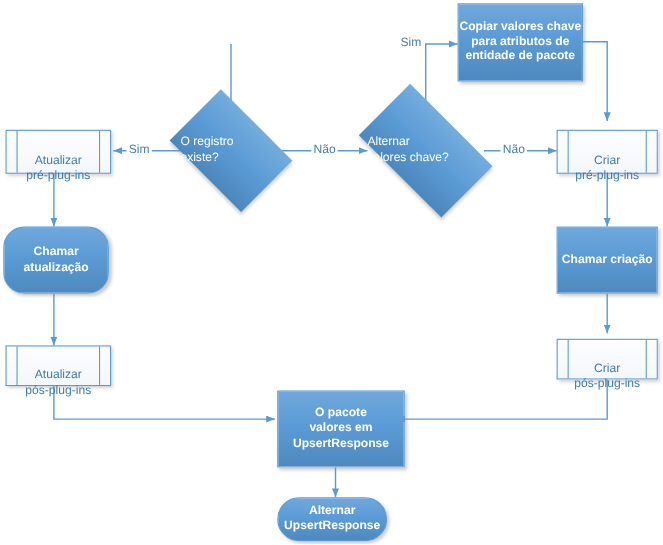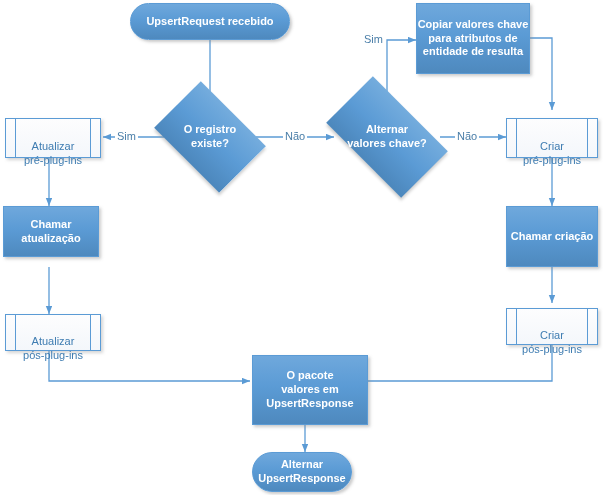--- a/index.html
+++ b/index.html
@@ -77,22 +77,22 @@
     width: 100%; height: 100%;
     background: linear-gradient(to bottom, #74ACDD 0%, #5B9BD5 50%, #4C87BC 100%);
     transform: rotate(45deg);
     box-shadow: 2px 2px 3px rgba(150,150,150,0.45);
   }
   .decision .dlbl {
     position: relative;
     z-index: 3;
     color: #ffffff;
     font-size: 11px;
-    font-weight: bold;
-    text-align: center;
+    font-weight: normal;
+    text-align: left;
     line-height: 1.25;
     width: 130%;
   }
   .edge-label {
     position: absolute;
     font-size: 11px;
     color: #4A7EA8;
     background: #ffffff;
     padding: 0 2px;
     white-space: nowrap;
@@ -132,31 +132,26 @@
       <path d="M552,158 L552,206"></path>
 
       <path d="M552,267 L552,303"></path>
 
       <path d="M552,345 L552,381 L360,381"></path>
 
       <path d="M305,425 L305,452"></path>
     </g>
   </svg>
 
-  <div class="node filled terminator" style="left:130px; top:3px; width:160px; height:37px;">
-    <span>
-      <span>UpsertRequest recebido</span>
-    </span>
-  </div>
 
   <div class="node filled" style="left:416px; top:3px; width:114px; height:71px;">
     <span>
       <span>Copiar valores chave</span><br>
       <span>para atributos de</span><br>
-      <span>entidade de resulta</span>
+      <span>entidade de pacote</span>
     </span>
   </div>
 
   <div class="decision" style="left:164px; top:104px; width:92px; height:66px;">
     <div class="dia"></div>
     <div class="dlbl">
       <span>O registro</span><br>
       <span>existe?</span>
     </div>
   </div>
@@ -180,21 +175,21 @@
 
   <div class="node predef" style="left:506px; top:118px; width:92px; height:40px;">
     <span class="inner-line l"></span>
     <span class="inner-line r"></span>
     <span class="lbl">
       <span>Criar</span><br>
       <span>pré-plug-ins</span>
     </span>
   </div>
 
-  <div class="node filled" style="left:3px; top:206px; width:96px; height:51px;">
+  <div class="node filled" style="left:3px; top:206px; width:96px; height:61px;border-radius:19px;">
     <span>
       <span>Chamar</span><br>
       <span>atualização</span>
     </span>
   </div>
 
   <div class="node filled" style="left:506px; top:206px; width:92px; height:61px;">
     <span>
       <span>Chamar criação</span>
     </span>

